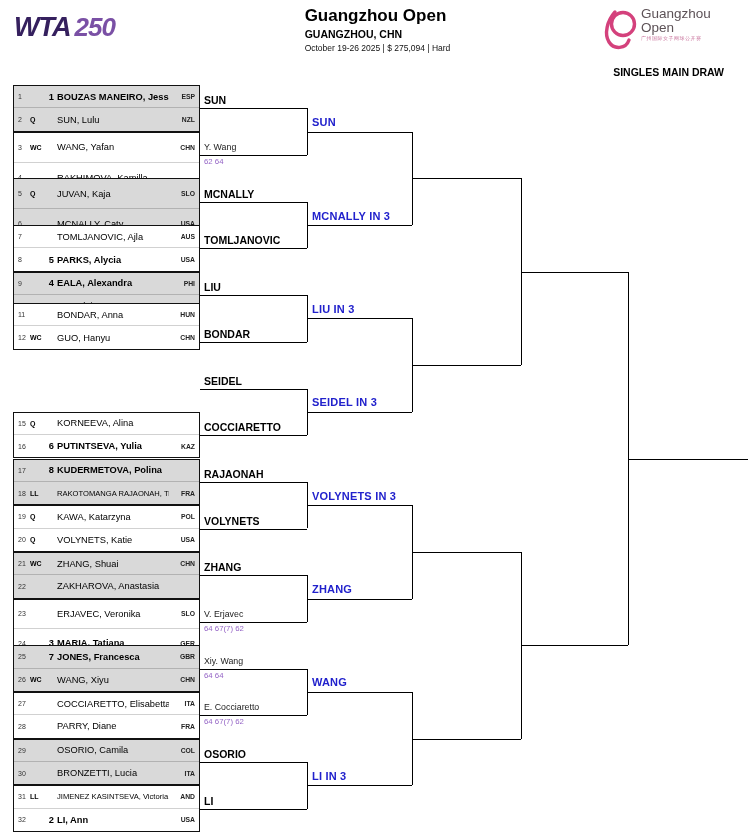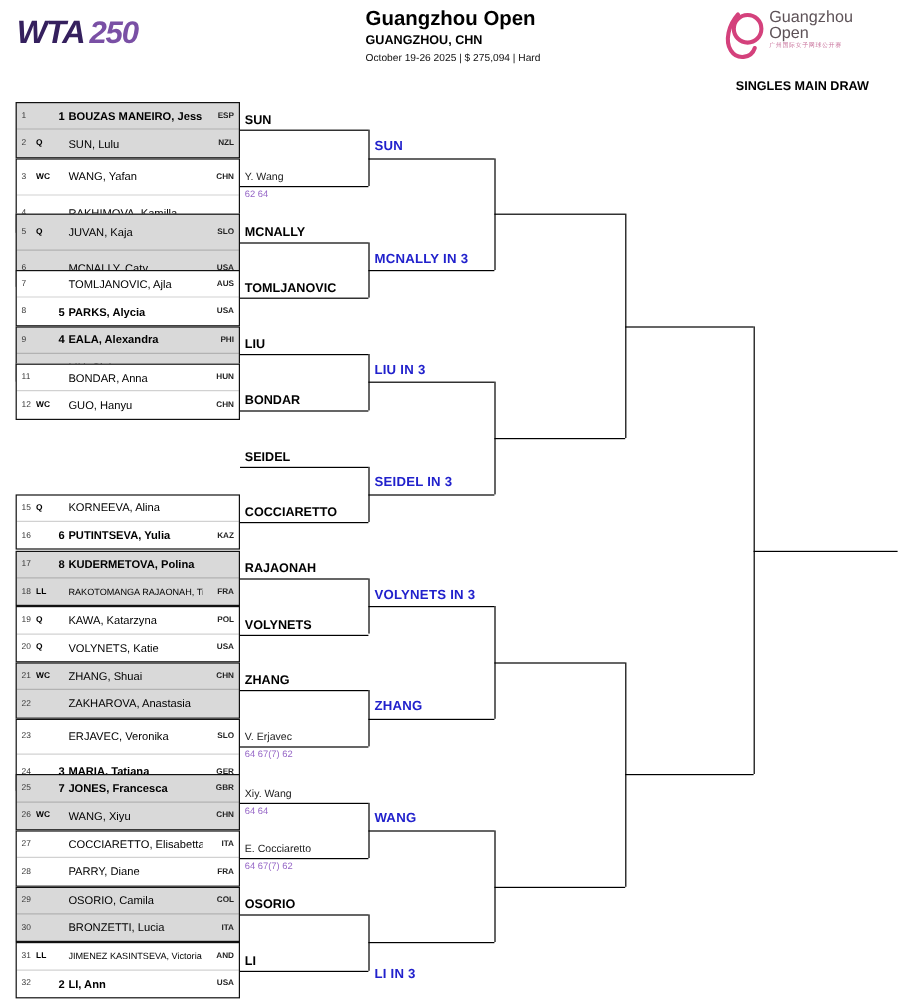--- a/index.html
+++ b/index.html
@@ -362,21 +362,21 @@
       <div class="bline" style="left: 307px; top: 505.2px; width: 105px; height: 1px;"></div>
       <div class="lbl-blue" style="left: 312px; top: 490.7px;">VOLYNETS IN 3</div>
       <div class="bline" style="left: 307px; top: 575.2px; width: 1px; height: 46.7px;"></div>
       <div class="bline" style="left: 307px; top: 598.6px; width: 105px; height: 1px;"></div>
       <div class="lbl-blue" style="left: 312px; top: 584.1px;">ZHANG</div>
       <div class="bline" style="left: 307px; top: 668.6px; width: 1px; height: 46.7px;"></div>
       <div class="bline" style="left: 307px; top: 691.9px; width: 105px; height: 1px;"></div>
       <div class="lbl-blue" style="left: 312px; top: 677.4px;">WANG</div>
       <div class="bline" style="left: 307px; top: 762px; width: 1px; height: 46.7px;"></div>
       <div class="bline" style="left: 307px; top: 785.3px; width: 105px; height: 1px;"></div>
-      <div class="lbl-blue" style="left: 312px; top: 770.8px; margin-top: 36px;">LI IN 3</div>
+      <div class="lbl-blue" style="left: 312px; top: 770.8px;">LI IN 3</div>
       <div class="bline" style="left: 412px; top: 131.7px; width: 1px; height: 93.4px;"></div>
       <div class="bline" style="left: 412px; top: 178.4px; width: 109px; height: 1px;"></div>
       <div class="bline" style="left: 412px; top: 318.4px; width: 1px; height: 93.4px;"></div>
       <div class="bline" style="left: 412px; top: 365.1px; width: 109px; height: 1px;"></div>
       <div class="bline" style="left: 412px; top: 505.2px; width: 1px; height: 93.4px;"></div>
       <div class="bline" style="left: 412px; top: 551.9px; width: 109px; height: 1px;"></div>
       <div class="bline" style="left: 412px; top: 691.9px; width: 1px; height: 93.4px;"></div>
       <div class="bline" style="left: 412px; top: 738.6px; width: 109px; height: 1px;"></div>
       <div class="bline" style="left: 521px; top: 178.4px; width: 1px; height: 186.8px;"></div>
       <div class="bline" style="left: 521px; top: 271.8px; width: 107px; height: 1px;"></div>

